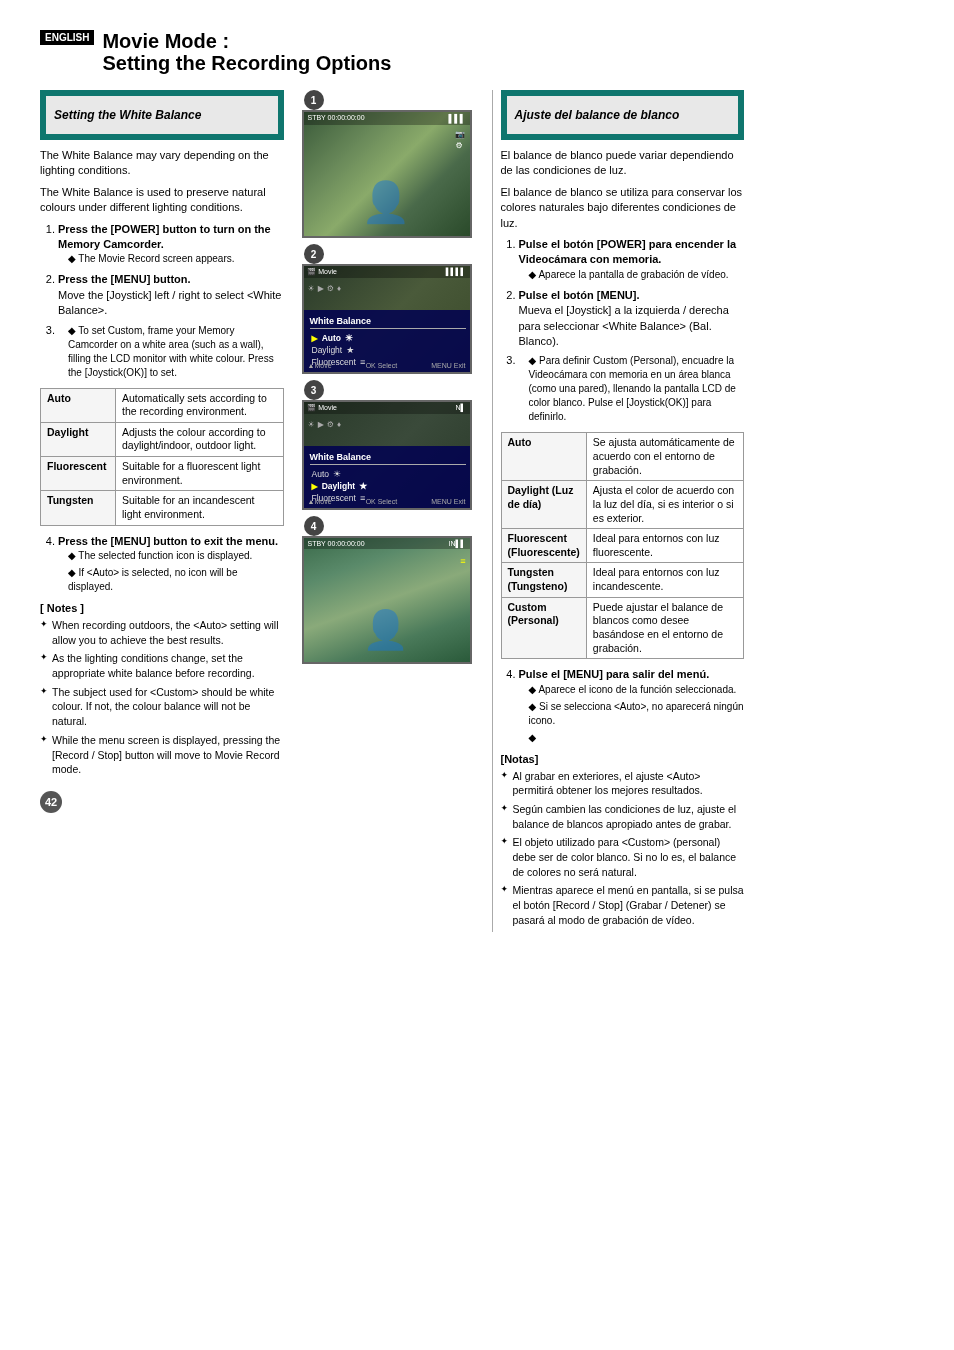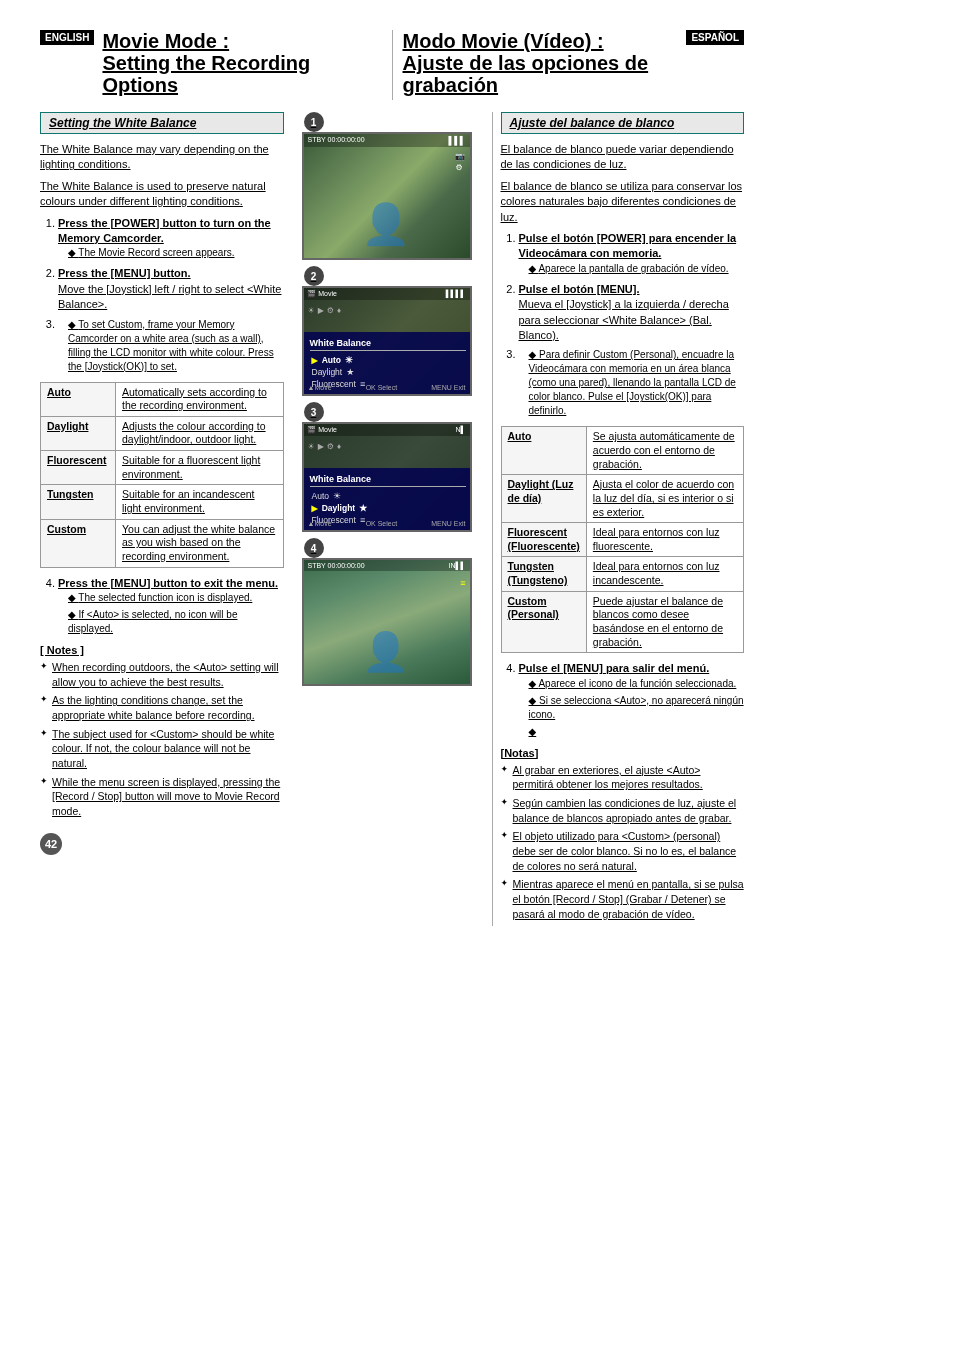--- a/index.html
+++ b/index.html
@@ -10,41 +10,40 @@
       color: #000;
       width: 954px;
       min-height: 1350px;
     }
     .page {
       width: 784px;
       min-height: 1350px;
       padding: 30px 40px;
       display: flex;
       flex-direction: column;
-      text-decoration: underline;
     }
     .lang-badge {
       background: #000;
       color: #fff;
       font-size: 10px;
       font-weight: bold;
       padding: 2px 5px;
       display: inline-block;
     }
     .lang-badge.right {
       background: #000;
       color: #fff;
     }
     .subsection-title {
       background: #e8e8e8;
-      border: 1px solid #0f766e;
+      border: 6px solid #0f766e;
       font-style: italic;
       font-weight: bold;
       font-size: 12px;
-      padding: 3px 8px;
+      padding: 12px 8px;
       margin-bottom: 8px;
     }
     p {
       font-size: 11px;
       line-height: 1.4;
       margin-bottom: 6px;
     }
     ol {
       padding-left: 18px;
       margin-bottom: 8px;
@@ -320,29 +319,20 @@
   <div class="header-row">
     <div class="header-left">
       <div class="title-block">
         <span class="lang-badge">ENGLISH</span>
         <div>
           <div class="big-title">Movie Mode :</div>
           <div class="big-title">Setting the Recording Options</div>
         </div>
       </div>
     </div>
-    <div class="header-right">
-      <div class="right-title-block">
-        <div>
-          <div class="spanish-title">Modo Movie (Vídeo) :</div>
-          <div class="spanish-title">Ajuste de las opciones de grabación</div>
-        </div>
-        <span class="lang-badge right">ESPAÑOL</span>
-      </div>
-    </div>
   </div>
 
   <div class="content-area">
 
     <div class="text-left">
       <div class="subsection-title">Setting the White Balance</div>
 
       <p>The White Balance may vary depending on the lighting conditions.</p>
       <p>The White Balance is used to preserve natural colours under different lighting conditions.</p>
 
@@ -375,24 +365,20 @@
                 <td>Daylight</td>
                 <td>Adjusts the colour according to daylight/indoor, outdoor light.</td>
               </tr>
               <tr>
                 <td>Fluorescent</td>
                 <td>Suitable for a fluorescent light environment.</td>
               </tr>
               <tr>
                 <td>Tungsten</td>
                 <td>Suitable for an incandescent light environment.</td>
-              </tr>
-              <tr>
-                <td>Custom</td>
-                <td>You can adjust the white balance as you wish based on the recording environment.</td>
               </tr>
             </tbody>
         </table>
       </div>
 
       <ol start="4">
         <li>
           <strong>Press the [MENU] button to exit the menu.</strong>
           <ul class="bullets">
             <li>The selected function icon is displayed.</li>

